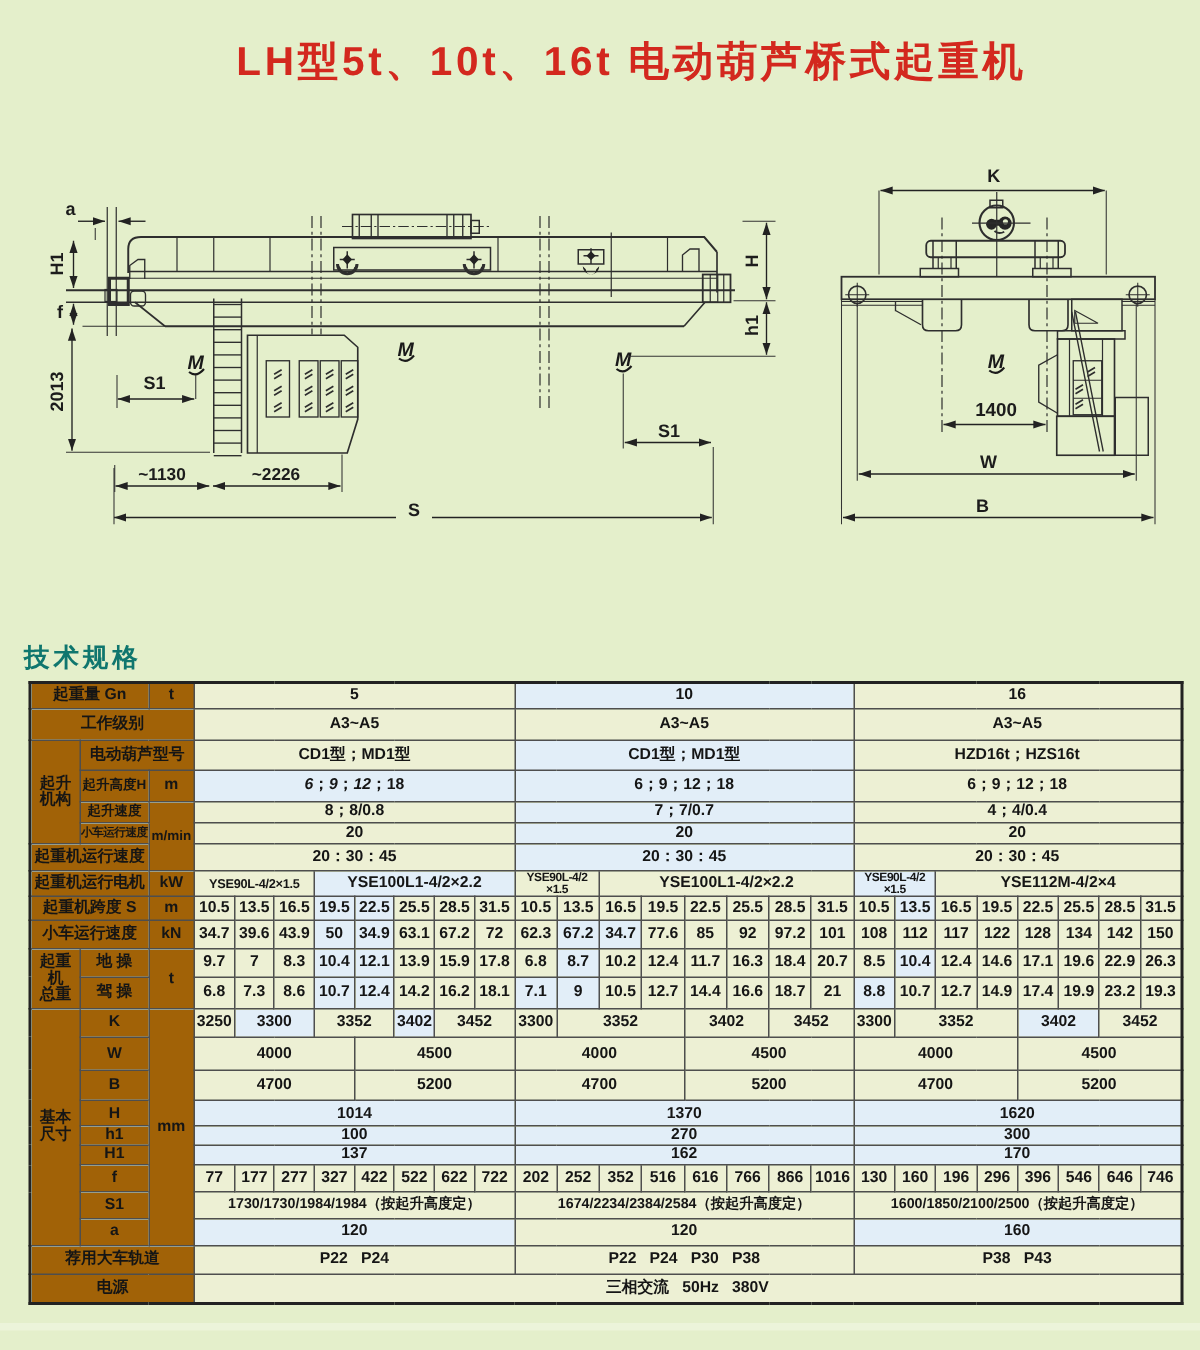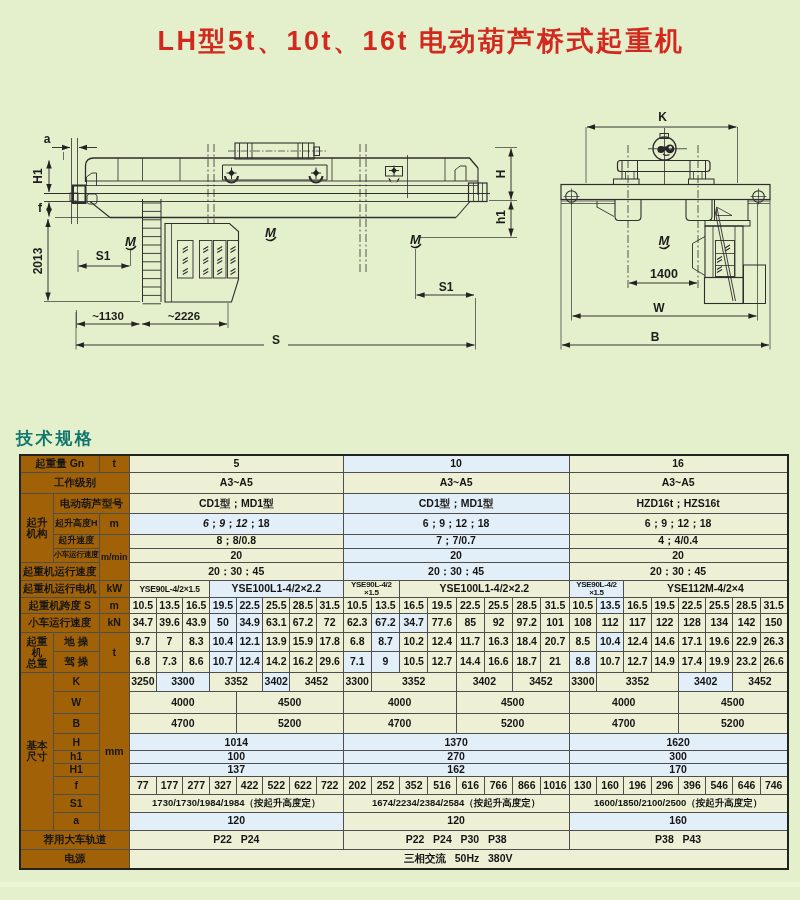--- a/index.html
+++ b/index.html
@@ -382,37 +382,37 @@
         </tr>
 <tr style="height:21.3px">
           <td class="lab">驾 操</td>
           <td>6.8</td>
           <td>7.3</td>
           <td>8.6</td>
           <td class="b">10.7</td>
           <td class="b">12.4</td>
           <td>14.2</td>
           <td>16.2</td>
-          <td>29.6</td>
+          <td>18.1</td>
           <td class="b">7.1</td>
           <td class="b">9</td>
           <td>10.5</td>
           <td>12.7</td>
           <td>14.4</td>
           <td>16.6</td>
           <td>18.7</td>
           <td>21</td>
           <td class="b">8.8</td>
           <td>10.7</td>
           <td>12.7</td>
           <td>14.9</td>
           <td>17.4</td>
           <td>19.9</td>
           <td>23.2</td>
-          <td>26.6</td>
+          <td>19.3</td>
         </tr>
 <tr style="height:19.2px">
           <td rowspan="9" class="lab">基本<br>尺寸</td>
           <td class="lab">K</td>
           <td rowspan="9" class="lab">mm</td>
           <td>3250</td>
           <td colspan="2" class="b">3300</td>
           <td colspan="2">3352</td>
           <td class="b">3402</td>
           <td colspan="2">3452</td>

